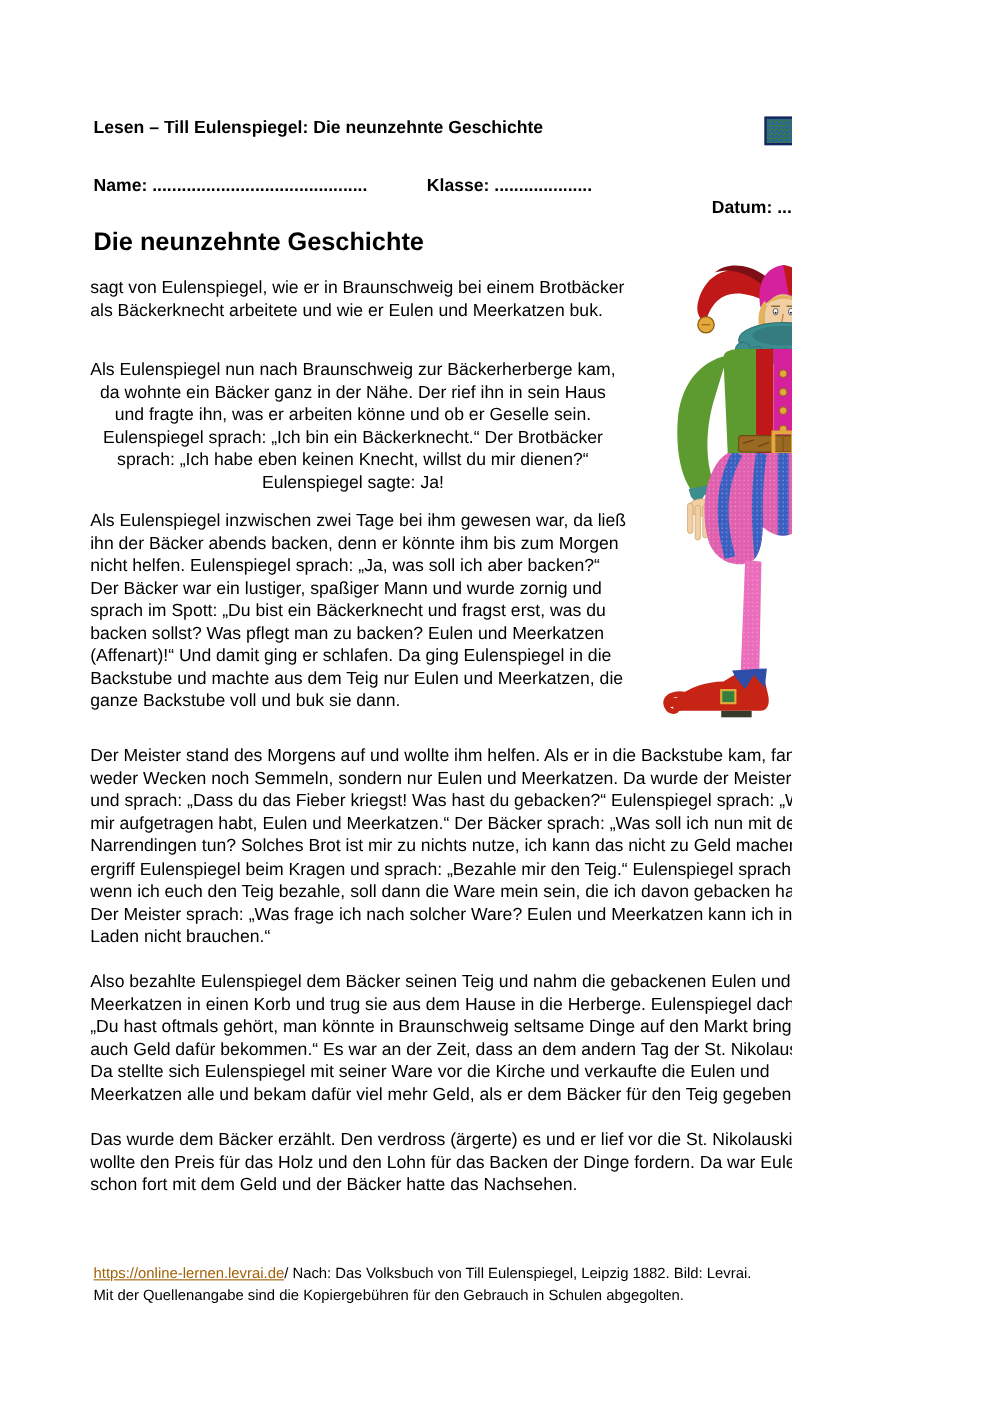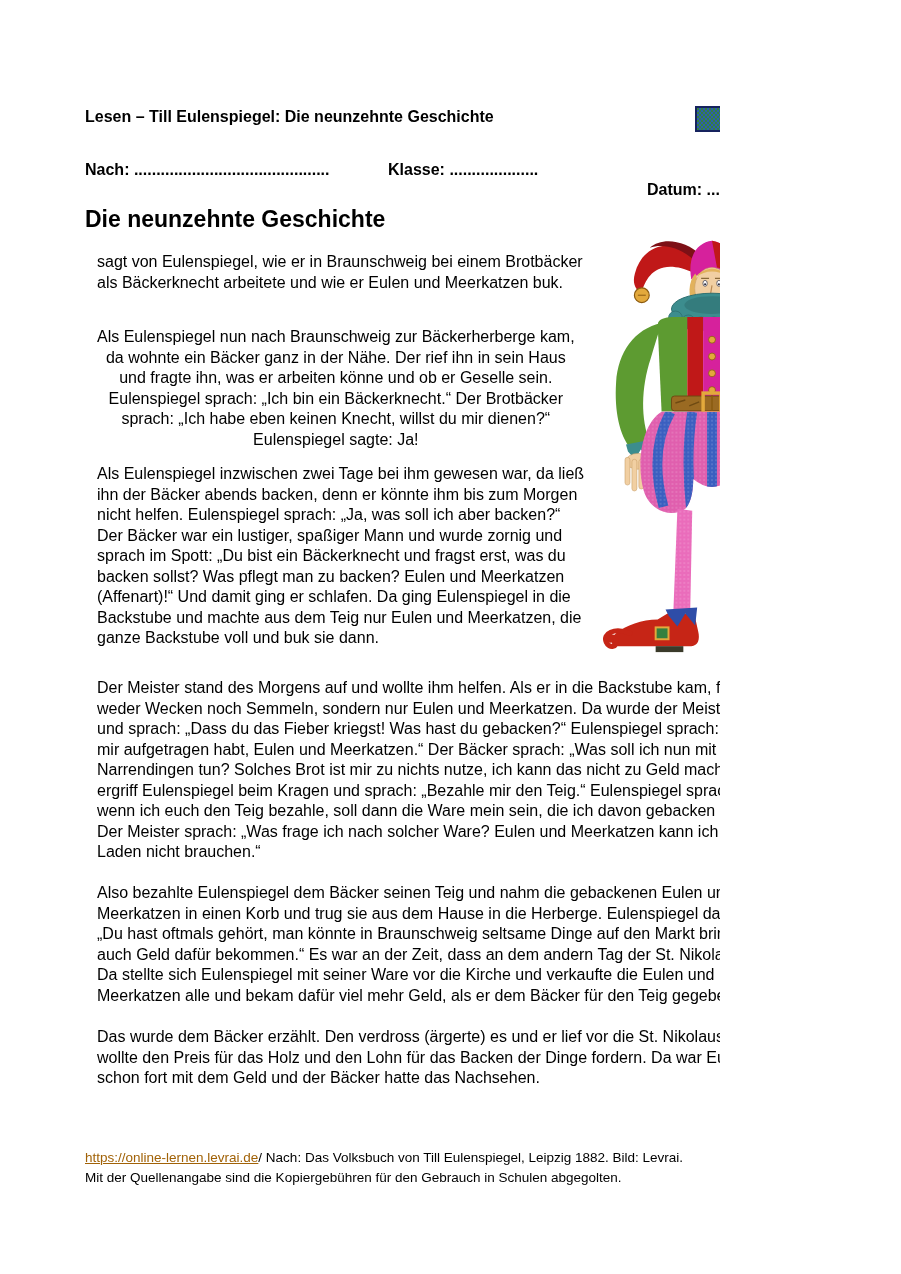--- a/index.html
+++ b/index.html
@@ -17,42 +17,42 @@
     border:2px solid #16235e;
     color:#ffffff; font-weight:bold; font-size:15px; line-height:22px; text-align:center;
     cursor:pointer;
     margin-left:48px;
   }
   .fieldrow span { position:absolute; top:161px; font-size:16px; font-weight:bold; white-space:pre; }
   .f-name   { left:85px; }
   .f-klasse { left:388px; }
   .f-datum  { left:647px;margin-top:20px; }
   .story-title { left:85px; top:204px; font-size:23px; font-weight:bold; line-height:30px; }
-  .para { left:97px; font-size:16px; line-height:20.5px; white-space:pre; }
+  .para { left:82px; font-size:16px; line-height:20.5px; white-space:pre; }
   .p-intro { top:252px; }
   .p-2 { top:327px;text-align:center; }
   .p-3 { top:464px; }
   .p-4 { top:678px; }
   .p-5 { top:883px; }
   .p-6 { top:1027px; }
   .footer { left:85px; top:1148px; font-size:13.5px; line-height:20px; white-space:pre-wrap; width:760px; }
   .footer a { color:#a16207; text-decoration:underline; cursor:pointer; }
   .jester { left:596px; top:226px; width:233px; height:435px; }
 </style>
 </head>
 <body>
 
 <div class="page">
 
   <div class="abs header-title">Lesen – Till Eulenspiegel: Die neunzehnte Geschichte</div>
 
   <div class="abs badge">https://levrai.de</div>
 
   <div class="fieldrow">
-    <span class="f-name"><b>Nach: </b><b>............................................</b></span>
+    <span class="f-name"><b>Name: </b><b>............................................</b></span>
     <span class="f-klasse"><b>Klasse: </b><b>....................</b></span>
     <span class="f-datum"><b>Datum: </b><b>.......................</b></span>
   </div>
 
   <h1 class="abs story-title" style="margin:0;">Die neunzehnte Geschichte</h1>
 
   <div class="abs para p-intro">sagt von Eulenspiegel, wie er in Braunschweig bei einem Brotbäcker
 als Bäckerknecht arbeitete und wie er Eulen und Meerkatzen buk.</div>
   <div class="abs para p-2">Als Eulenspiegel nun nach Braunschweig zur Bäckerherberge kam,
 da wohnte ein Bäcker ganz in der Nähe. Der rief ihn in sein Haus

